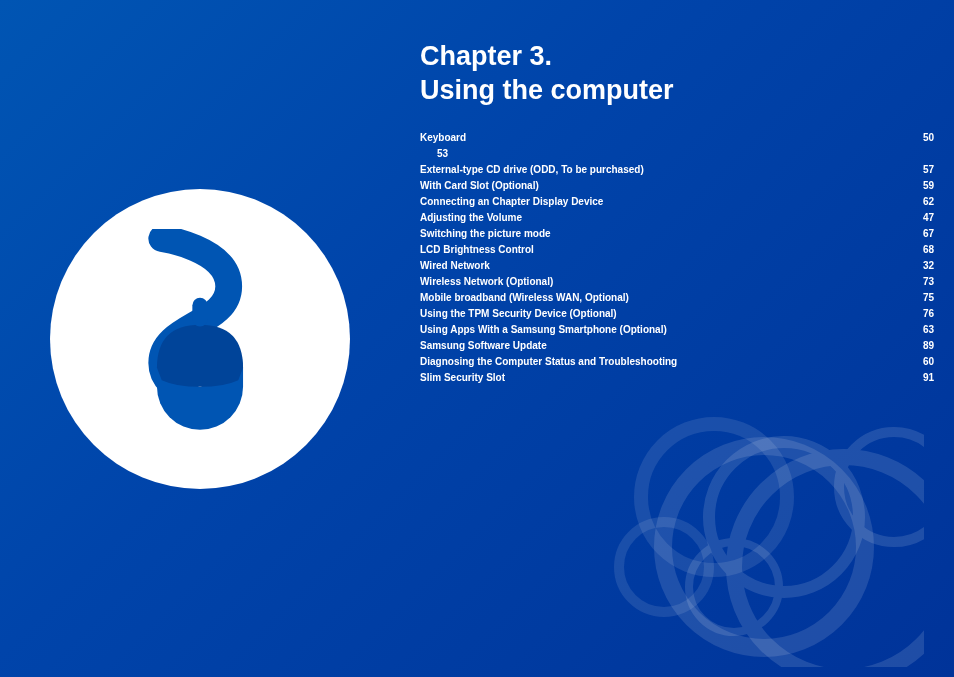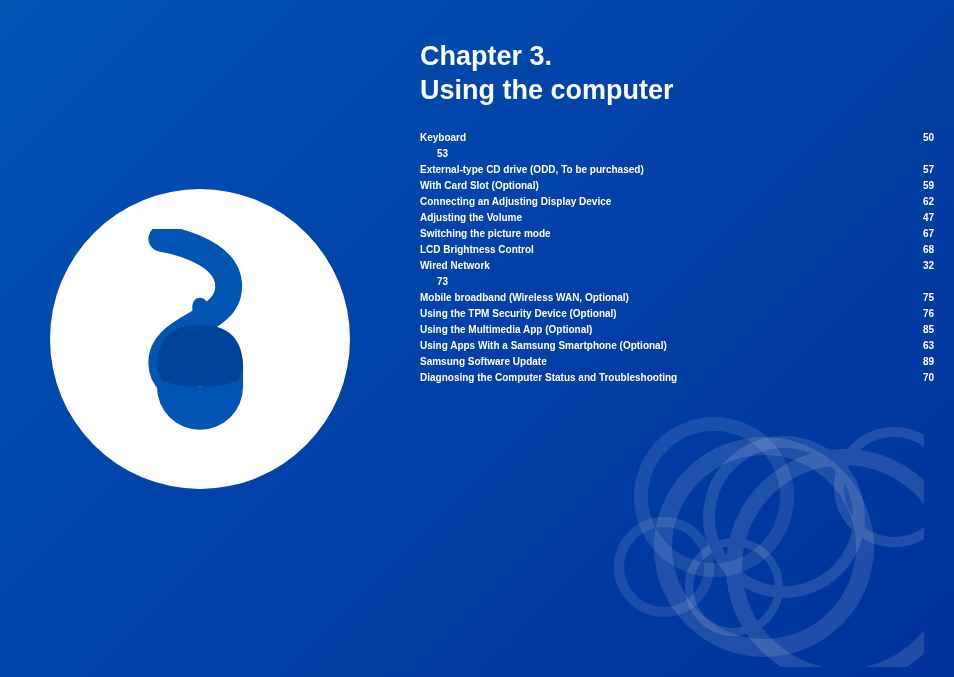--- a/index.html
+++ b/index.html
@@ -169,60 +169,61 @@
       </li>
       <li class="toc-item">
         <span class="toc-item-label">External-type CD drive (ODD, To be purchased)</span>
         <span class="toc-item-page">57</span>
       </li>
       <li class="toc-item">
         <span class="toc-item-label">With Card Slot (Optional)</span>
         <span class="toc-item-page">59</span>
       </li>
       <li class="toc-item">
-        <span class="toc-item-label">Connecting an Adjusting Display Device</span>
+        <span class="toc-item-label">Connecting an Chapter Display Device</span>
         <span class="toc-item-page">62</span>
       </li>
       <li class="toc-item">
         <span class="toc-item-label">Adjusting the Volume</span>
         <span class="toc-item-page">47</span>
       </li>
       <li class="toc-item">
         <span class="toc-item-label">Switching the picture mode</span>
         <span class="toc-item-page">67</span>
       </li>
       <li class="toc-item">
         <span class="toc-item-label">LCD Brightness Control</span>
         <span class="toc-item-page">68</span>
       </li>
       <li class="toc-item">
         <span class="toc-item-label">Wired Network</span>
         <span class="toc-item-page">32</span>
       </li>
       <li class="toc-item">
+        <span class="toc-item-label">Wireless Network (Optional)</span>
         <span class="toc-item-page">73</span>
       </li>
       <li class="toc-item">
         <span class="toc-item-label">Mobile broadband (Wireless WAN, Optional)</span>
         <span class="toc-item-page">75</span>
       </li>
       <li class="toc-item">
         <span class="toc-item-label">Using the TPM Security Device (Optional)</span>
         <span class="toc-item-page">76</span>
       </li>
       <li class="toc-item">
-        <span class="toc-item-label">Using the Multimedia App (Optional)</span>
-        <span class="toc-item-page">85</span>
-      </li>
-      <li class="toc-item">
         <span class="toc-item-label">Using Apps With a Samsung Smartphone (Optional)</span>
         <span class="toc-item-page">63</span>
       </li>
       <li class="toc-item">
         <span class="toc-item-label">Samsung Software Update</span>
         <span class="toc-item-page">89</span>
       </li>
       <li class="toc-item">
         <span class="toc-item-label">Diagnosing the Computer Status and Troubleshooting</span>
-        <span class="toc-item-page">70</span>
+        <span class="toc-item-page">60</span>
+      </li>
+      <li class="toc-item">
+        <span class="toc-item-label">Slim Security Slot</span>
+        <span class="toc-item-page">91</span>
       </li>
     </ul>
 </div>
 
 </body></html>

